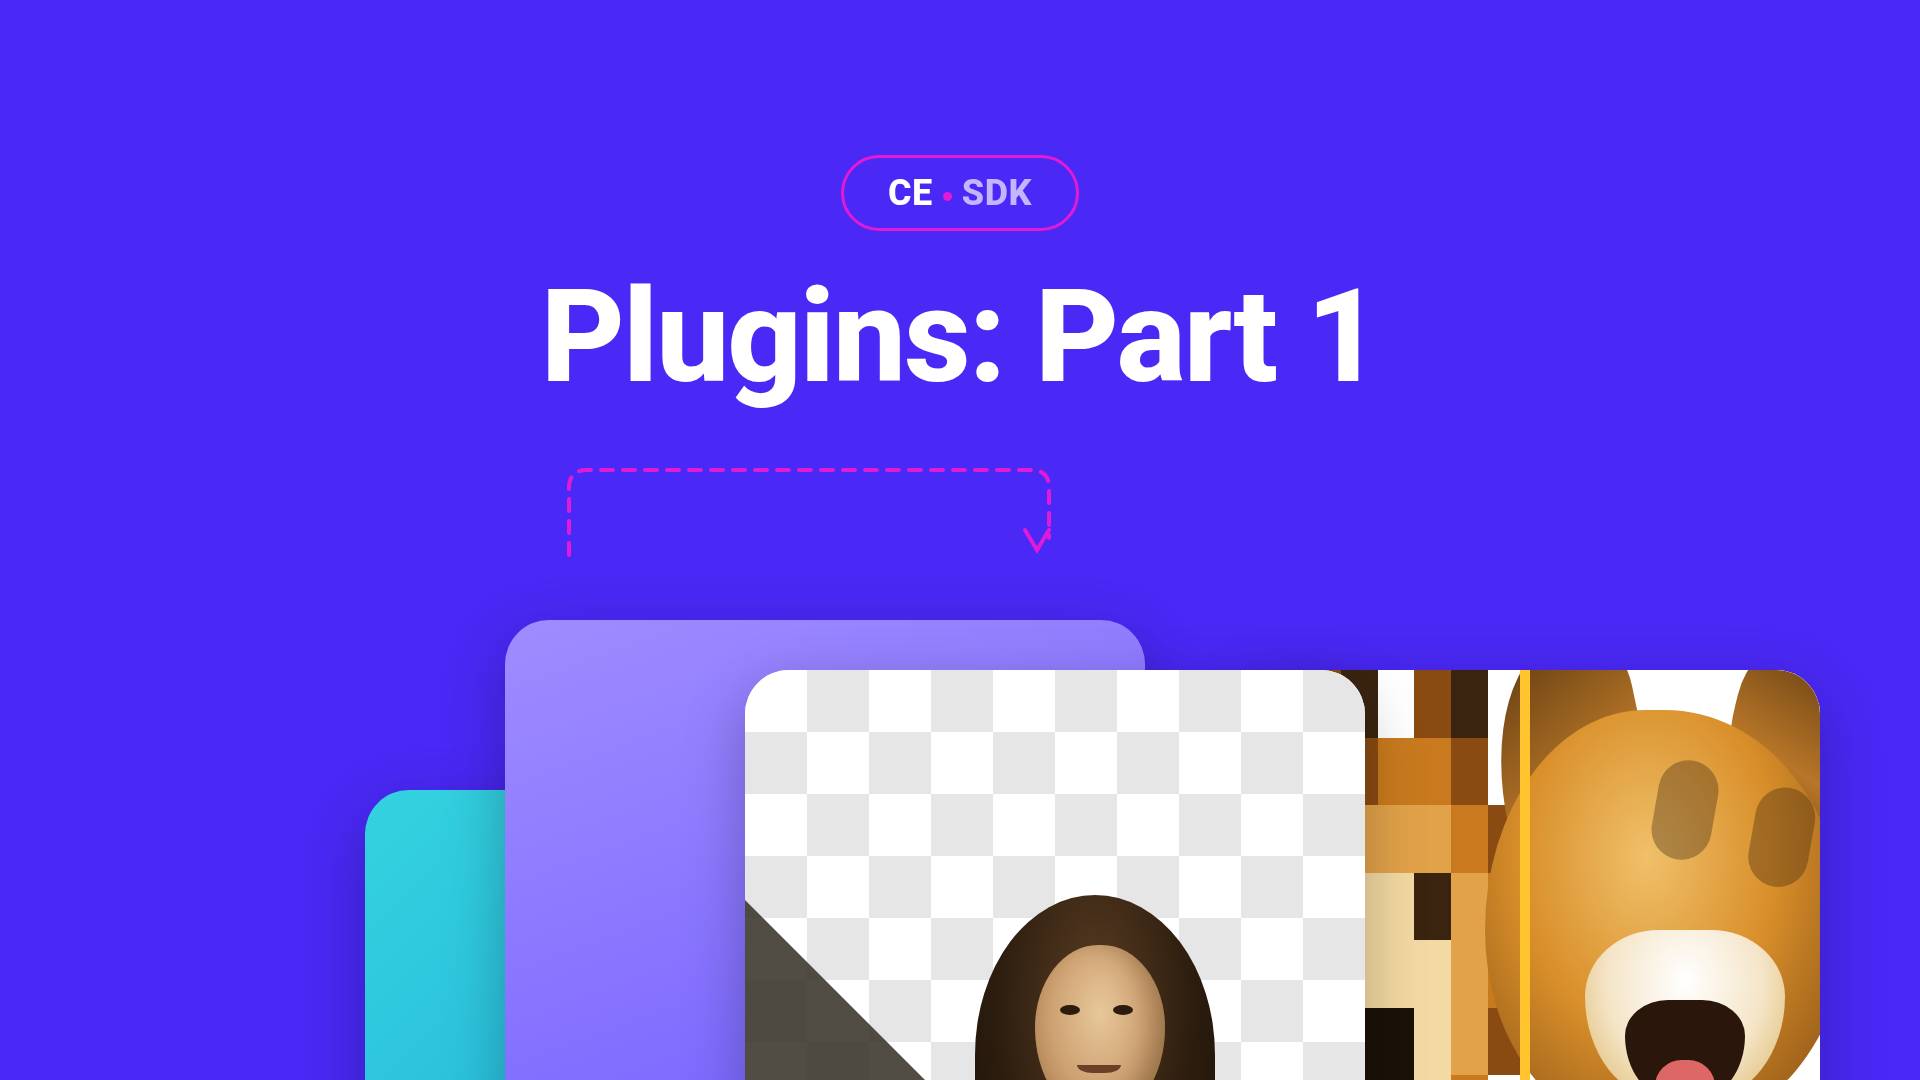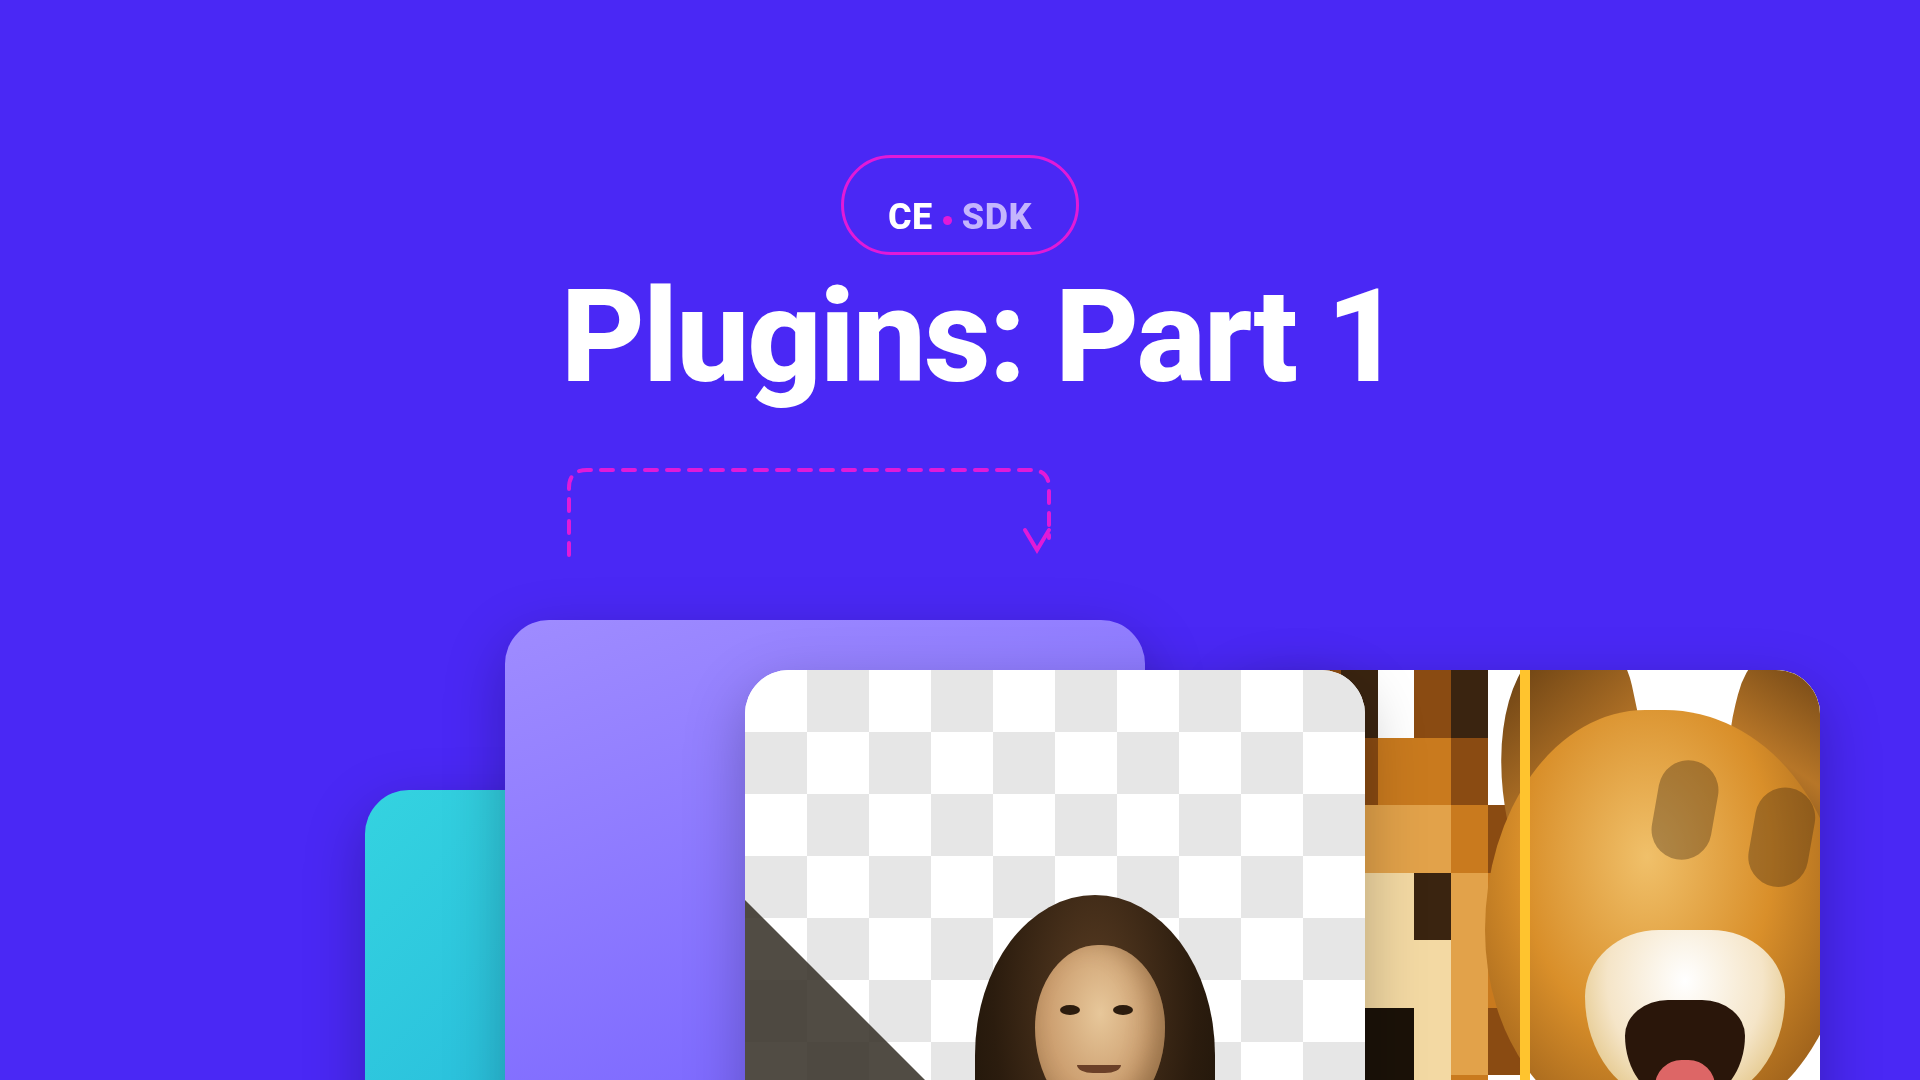--- a/index.html
+++ b/index.html
@@ -21,21 +21,20 @@
     border-radius: 999px;
     display: flex;
     align-items: baseline;
     gap: 4px;
   }
   .badge .ce {
     color: #ffffff;
     font-weight: 800;
     font-size: 36px;
     letter-spacing: 0.5px;
-    margin-top: 24px;
   }
   .badge .dot {
     display: inline-block;
     width: 9px; height: 9px;
     background: #E11AD8;
     border-radius: 50%;
     margin: 0 6px;
     transform: translateY(-4px);
   }
   .badge .sdk {
@@ -49,21 +48,20 @@
   .headline {
     position: absolute;
     left: 50%;
     top: 260px;
     transform: translateX(-50%);
     color: #ffffff;
     font-weight: 800;
     font-size: 130px;
     letter-spacing: -2px;
     white-space: nowrap;
-    margin-left: 20px;
   }
 
   
   .stack {
     position: absolute;
     left: 0; right: 0; bottom: 0;
     height: 620px;
   }
 
   

